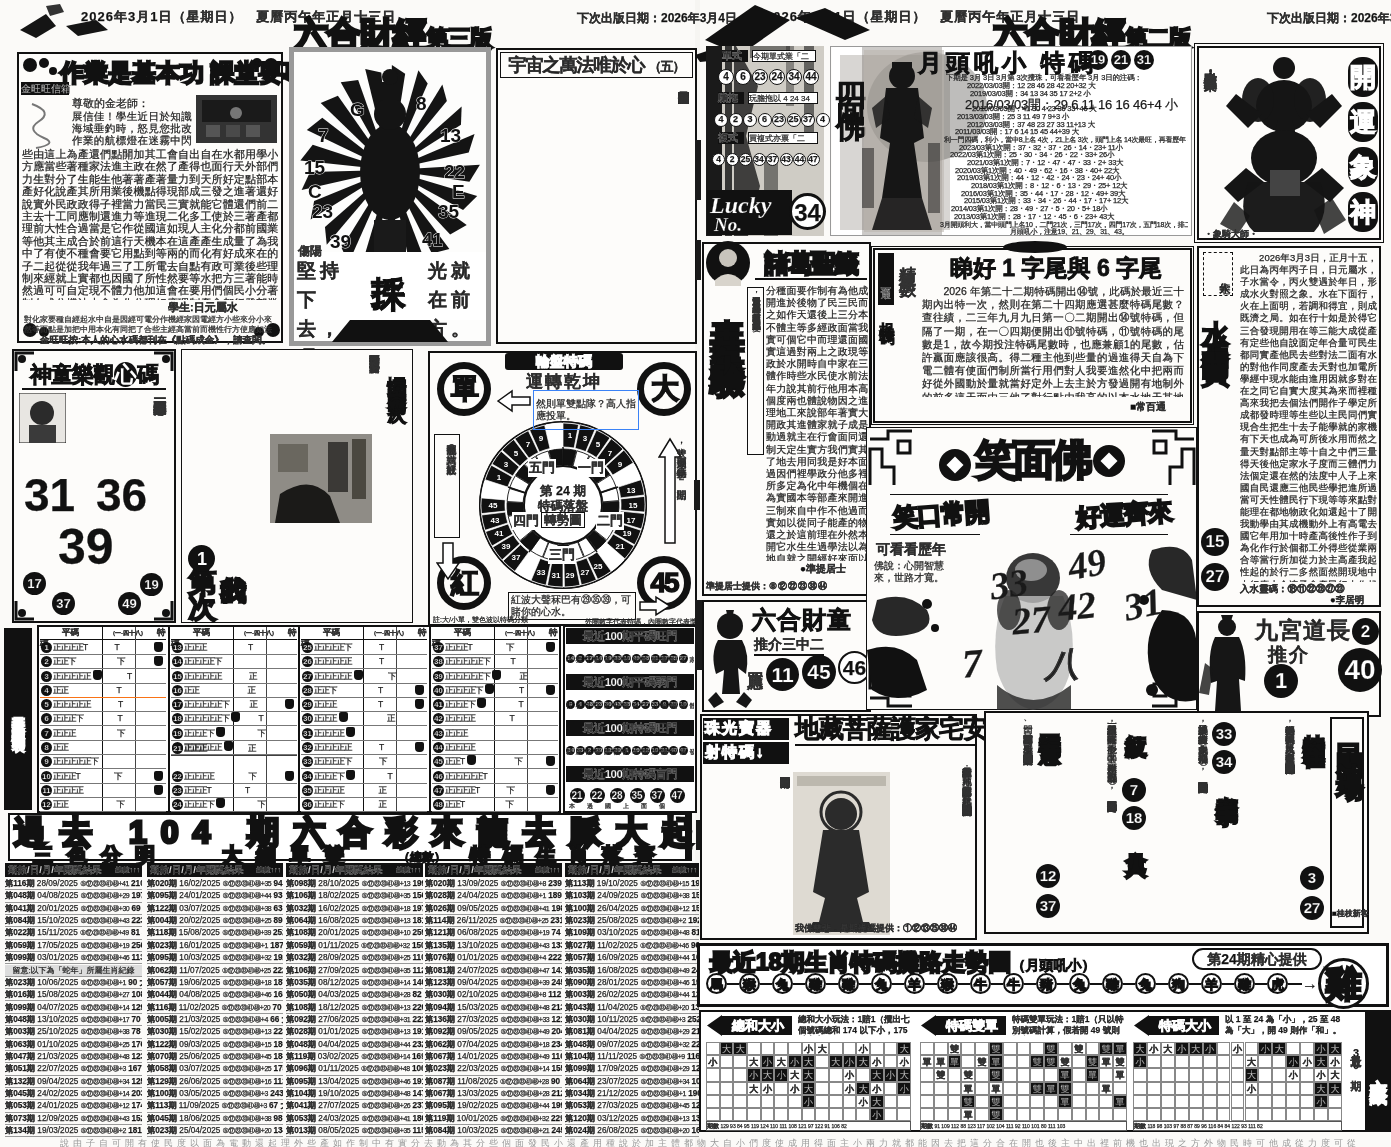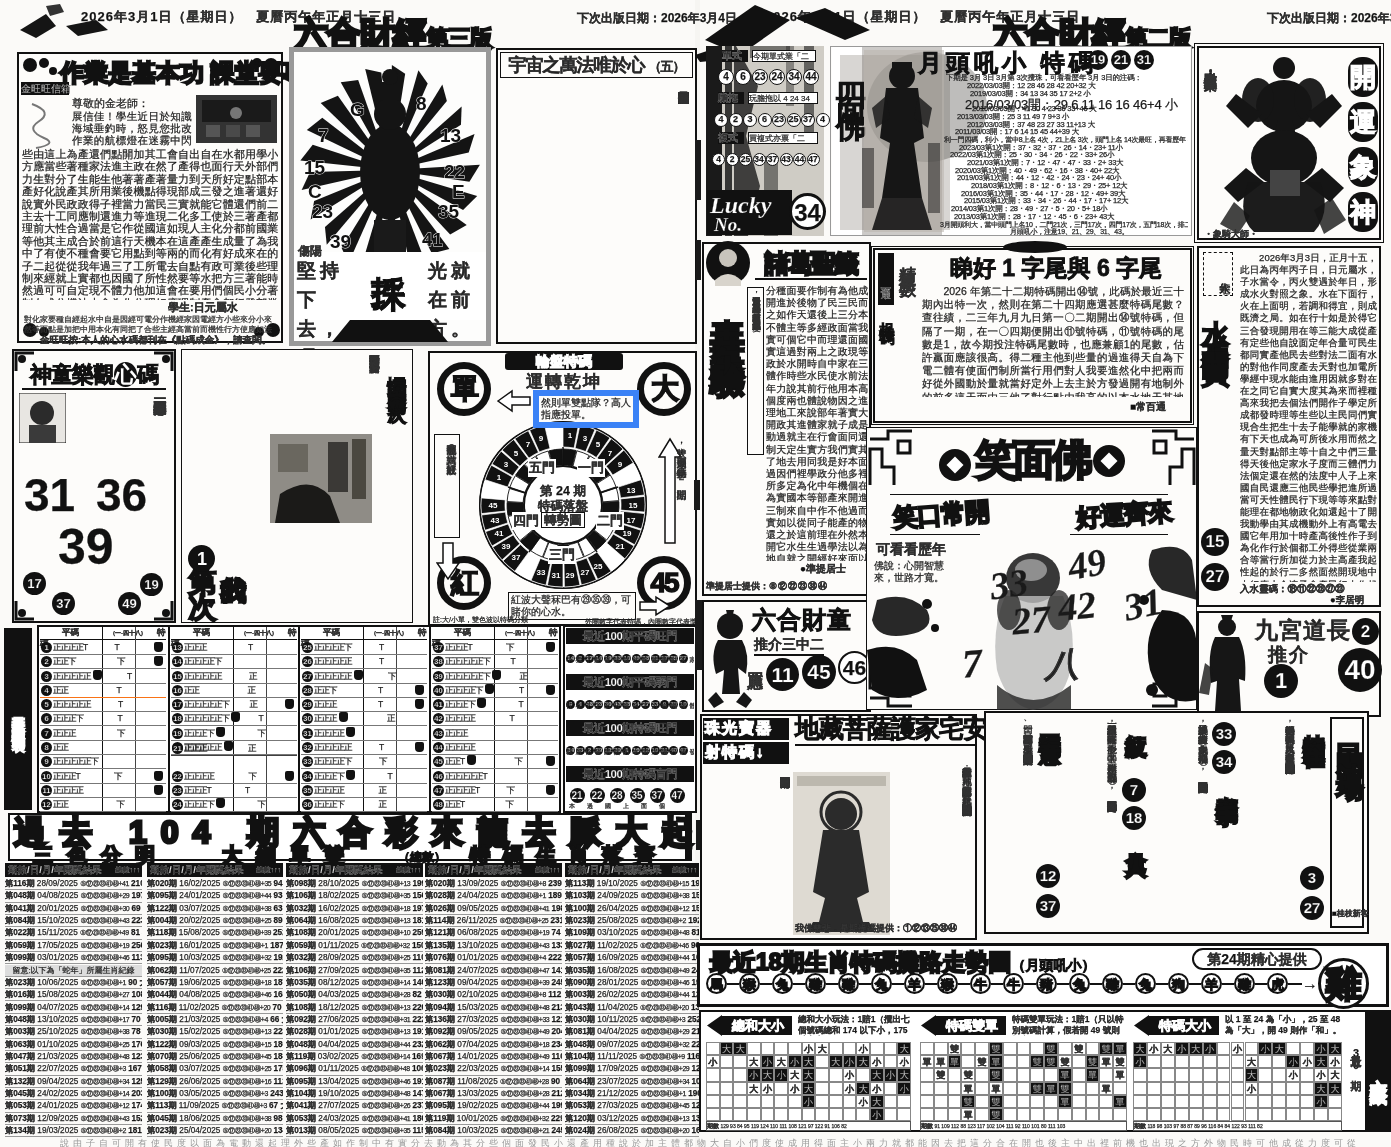--- a/index.html
+++ b/index.html
@@ -280,21 +280,21 @@
 </svg>
 <div class="a ctr" style="left:528px;top:484px;width:70px;font-size:12.5px;font-weight:bold;line-height:14.5px">第 24 期<br>特碼落盤<br><span class="b1" style="padding:0 2px">轉勢圖</span></div>
 <div class="a" style="left:528px;top:459px;font-size:13px;font-weight:bold;background:#fff;padding:0 1px">五門</div>
 <div class="a" style="left:577px;top:459px;font-size:13px;font-weight:bold;background:#fff;padding:0 1px">一門</div>
 <div class="a" style="left:512px;top:512px;font-size:13px;font-weight:bold;background:#fff;padding:0 1px">四門</div>
 <div class="a" style="left:596px;top:512px;font-size:13px;font-weight:bold;background:#fff;padding:0 1px">二門</div>
 <div class="a" style="left:548px;top:546px;font-size:13px;font-weight:bold;background:#fff;padding:0 1px">三門</div>
 <svg class="a" style="left:496px;top:388px" width="36" height="26">
     <path d="M2 13 L16 3 L16 9 L34 9 L34 17 L16 17 L16 23 Z" fill="#fff" stroke="#111" stroke-width="1.5"></path>
   </svg>
-<div class="a" style="left:533px;top:390px;width:106px;font-size:10px;line-height:12px;border:6px solid #3b82f6;padding:1px 2px">然則單雙點隊？高人指應投單。</div>
+<div class="a" style="left:533px;top:390px;width:106px;font-size:10px;line-height:12px;border:1px solid #3b82f6;padding:7px 2px">然則單雙點隊？高人指應投單。</div>
 <div class="a vt" style="left:434px;top:434px;width:26px;height:104px;font-size:10px;line-height:12px;border:1.5px solid #111;padding:2px">那麼色波呢？六姑講　紅波好靚。</div>
 <svg class="a" style="left:436px;top:541px" width="24" height="40">
     <path d="M7 2 L17 2 L17 22 L23 22 L12 38 L1 22 L7 22 Z" fill="#fff" stroke="#111" stroke-width="1.5"></path>
   </svg>
 <svg class="a" style="left:658px;top:437px" width="24" height="108">
     <path d="M12 2 L23 20 L17 20 L17 106 L7 106 L7 20 L1 20 Z" fill="#fff" stroke="#111" stroke-width="1.5"></path>
   </svg>
 <div class="a vt" style="left:676px;top:440px;height:104px;font-size:10px;line-height:11px">大雙，今期仍可買大。特碼在第22期開出</div>
 <div class="a" style="left:508px;top:592px;width:128px;font-size:10px;line-height:12px;border:1px solid #111;padding:1px 2px">紅波大聲冧巴有㉙㉟㊴，可賭你的心水。</div>
 <svg class="a" style="left:638px;top:594px" width="34" height="24">

